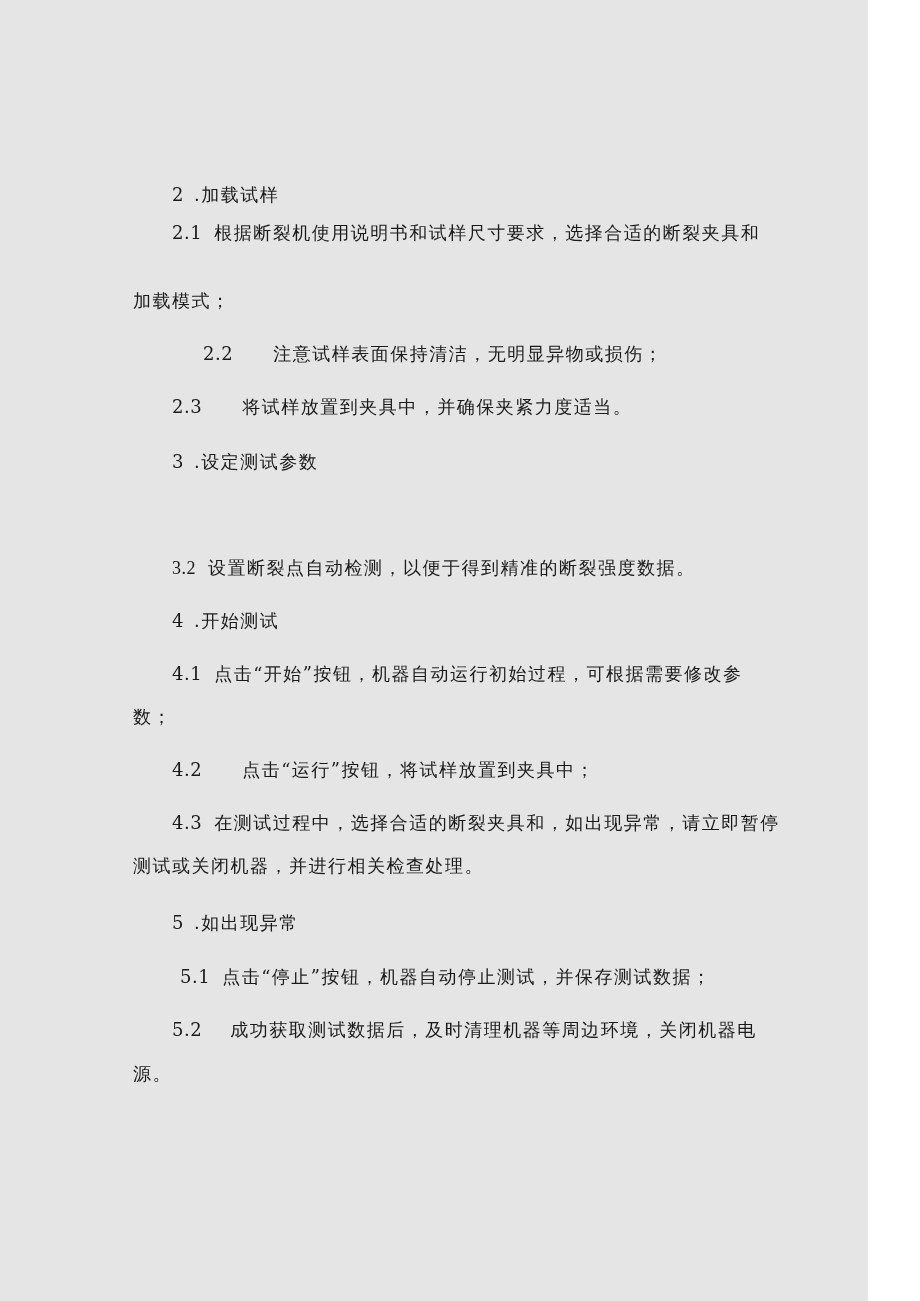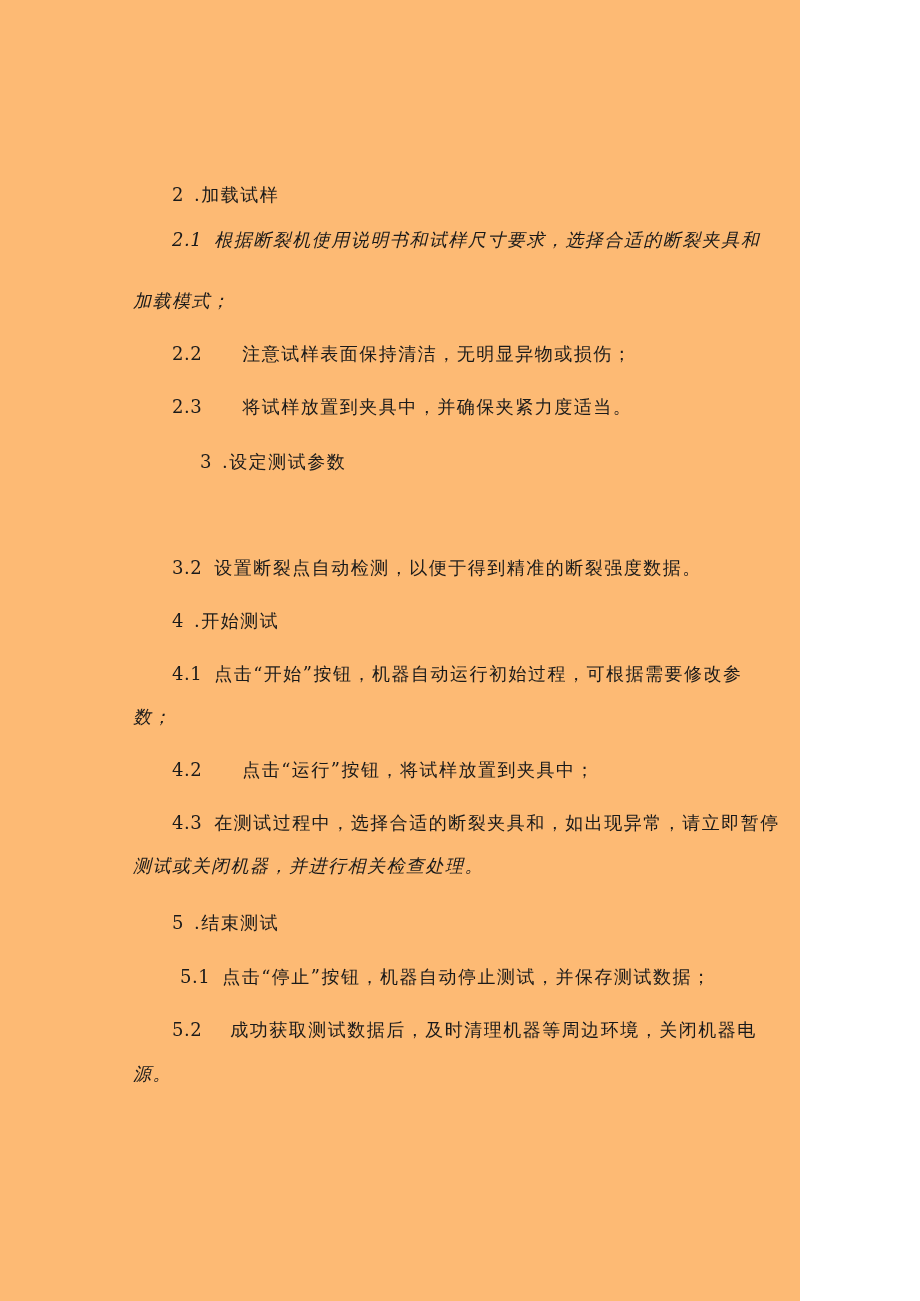--- a/index.html
+++ b/index.html
@@ -11,72 +11,72 @@
       width: 920px;
       height: 1301px;
       position: relative;
       overflow: hidden;
       font-family: "DejaVu Serif", "Liberation Serif", serif;
       color: #1a1a1a;
     }
     .page {
       position: absolute;
       left: 0; top: 0;
-      width: 800px;
+      width: 868px;
       height: 1301px;
-      background: #fdba74;
+      background: #e5e5e5;
     }
     .line {
       position: absolute;
       font-size: 18px;
       line-height: 22px;
       white-space: nowrap;
       letter-spacing: 1.5px;
     }
     .indent { left: 172px; }
-    .cont { left: 133px; font-style: italic; }
+    .cont { left: 133px; }
     .num {
       display: inline-block;
       letter-spacing: 0.5px;
     }
     .gap-sm { display: inline-block; width: 12px; }
     .gap-lg { display: inline-block; width: 40px; }
     .gap-md { display: inline-block; width: 28px; }
     .heading .num { width: 22px; }
   </style>
 </head>
 <body>
 
 <div class="page">
 
   <div class="line indent heading" style="top:184px;">
     <span class="num">2</span><span>.加载试样</span>
   </div>
 
-  <div class="line indent" style="top:229px;font-style:italic;">
+  <div class="line indent" style="top:222px;">
     <span class="num">2.1</span><span class="gap-sm"></span><span>根据断裂机使用说明书和试样尺寸要求，选择合适的断裂夹具和</span>
   </div>
   <div class="line cont" style="top:290px;">
     <span>加载模式；</span>
   </div>
 
-  <div class="line indent" style="top:343px;">
+  <div class="line indent" style="top:343px;margin-left:31px;">
     <span class="num">2.2</span><span class="gap-lg"></span><span>注意试样表面保持清洁，无明显异物或损伤；</span>
   </div>
 
   <div class="line indent" style="top:396px;">
     <span class="num">2.3</span><span class="gap-lg"></span><span>将试样放置到夹具中，并确保夹紧力度适当。</span>
   </div>
 
-  <div class="line indent heading" style="top:451px;margin-left:28px;">
+  <div class="line indent heading" style="top:451px;">
     <span class="num">3</span><span>.设定测试参数</span>
   </div>
 
 
-  <div class="line indent" style="top:557px;">
+  <div class="line indent" style="top:557px;font-family:Liberation Serif, serif;">
     <span class="num">3.2</span><span class="gap-sm"></span><span>设置断裂点自动检测，以便于得到精准的断裂强度数据。</span>
   </div>
 
   <div class="line indent heading" style="top:610px;">
     <span class="num">4</span><span>.开始测试</span>
   </div>
 
   <div class="line indent" style="top:663px;">
     <span class="num">4.1</span><span class="gap-sm"></span><span>点击“开始”按钮，机器自动运行初始过程，可根据需要修改参</span>
   </div>
@@ -89,21 +89,21 @@
   </div>
 
   <div class="line indent" style="top:812px;">
     <span class="num">4.3</span><span class="gap-sm"></span><span>在测试过程中，选择合适的断裂夹具和，如出现异常，请立即暂停</span>
   </div>
   <div class="line cont" style="top:855px;">
     <span>测试或关闭机器，并进行相关检查处理。</span>
   </div>
 
   <div class="line indent heading" style="top:912px;">
-    <span class="num">5</span><span>.结束测试</span>
+    <span class="num">5</span><span>.如出现异常</span>
   </div>
 
   <div class="line indent" style="top:966px;margin-left:8px;">
     <span class="num">5.1</span><span class="gap-sm"></span><span>点击“停止”按钮，机器自动停止测试，并保存测试数据；</span>
   </div>
 
   <div class="line indent" style="top:1019px;">
     <span class="num">5.2</span><span class="gap-md"></span><span>成功获取测试数据后，及时清理机器等周边环境，关闭机器电</span>
   </div>
   <div class="line cont" style="top:1063px;">

